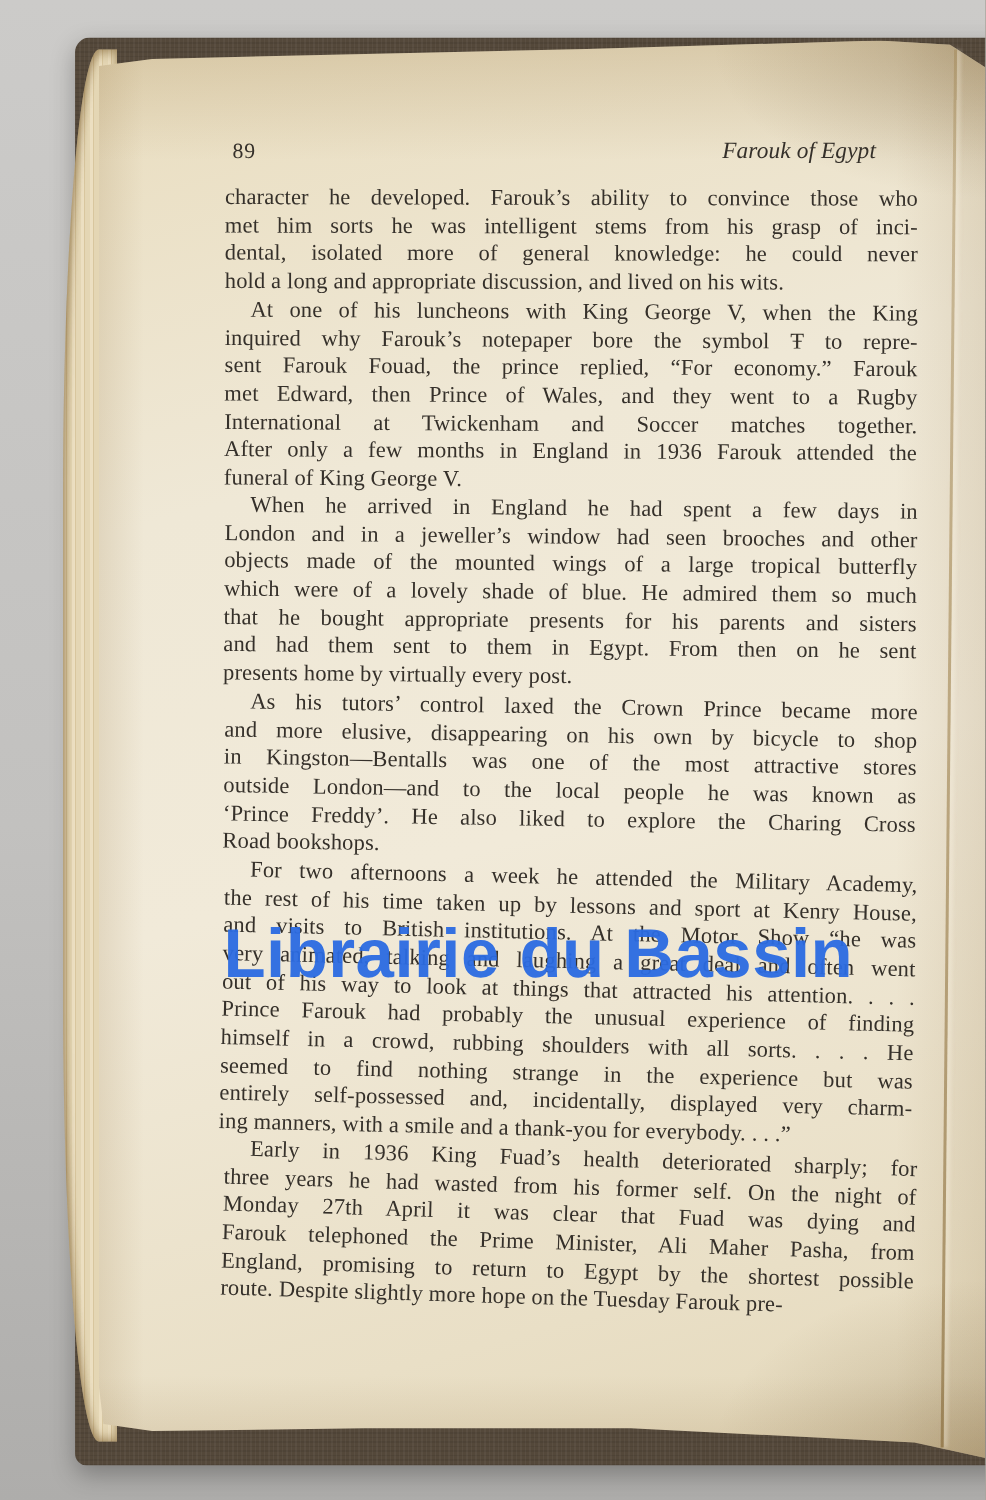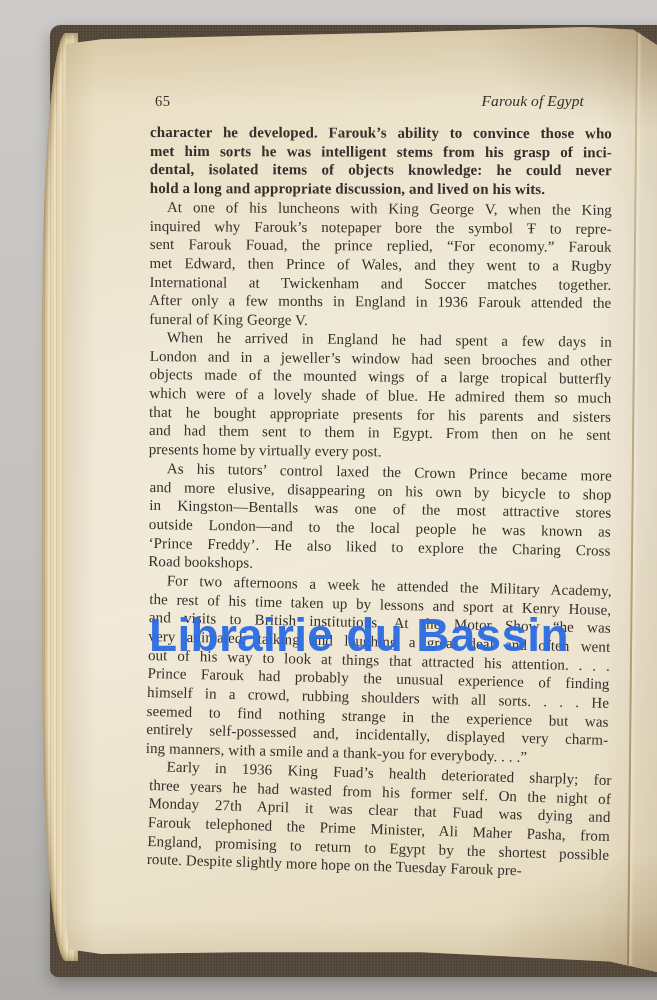--- a/index.html
+++ b/index.html
@@ -75,28 +75,28 @@
 <body>
 
 <div class="photo">
   <div class="cover"></div>
   <div class="page-edges"></div>
   <div class="page"></div>
   <div class="crease"></div>
 
   <div class="page-text">
     <div class="header-row">
-      <span class="page-num">65</span>
+      <span class="page-num">89</span>
       <span class="running-head">Farouk of Egypt</span>
     </div>
     <div class="body-text">
-        <div class="para" style="transform: rotate(0.15deg); font-weight: bold;">
+        <div class="para" style="transform: rotate(0.15deg);">
           <div class="line">character he developed. Farouk’s ability to convince those who</div>
           <div class="line">met him sorts he was intelligent stems from his grasp of inci-</div>
-          <div class="line">dental, isolated items of objects knowledge: he could never</div>
+          <div class="line">dental, isolated more of general knowledge: he could never</div>
           <div class="line lastline">hold a long and appropriate discussion, and lived on his wits.</div>
         </div>
         <div class="para indent" style="transform: rotate(0.35deg);">
           <div class="line">At one of his luncheons with King George V, when the King</div>
           <div class="line">inquired why Farouk’s notepaper bore the symbol Ŧ to repre-</div>
           <div class="line">sent Farouk Fouad, the prince replied, “For economy.” Farouk</div>
           <div class="line">met Edward, then Prince of Wales, and they went to a Rugby</div>
           <div class="line">International at Twickenham and Soccer matches together.</div>
           <div class="line">After only a few months in England in 1936 Farouk attended the</div>
           <div class="line lastline">funeral of King George V.</div>

